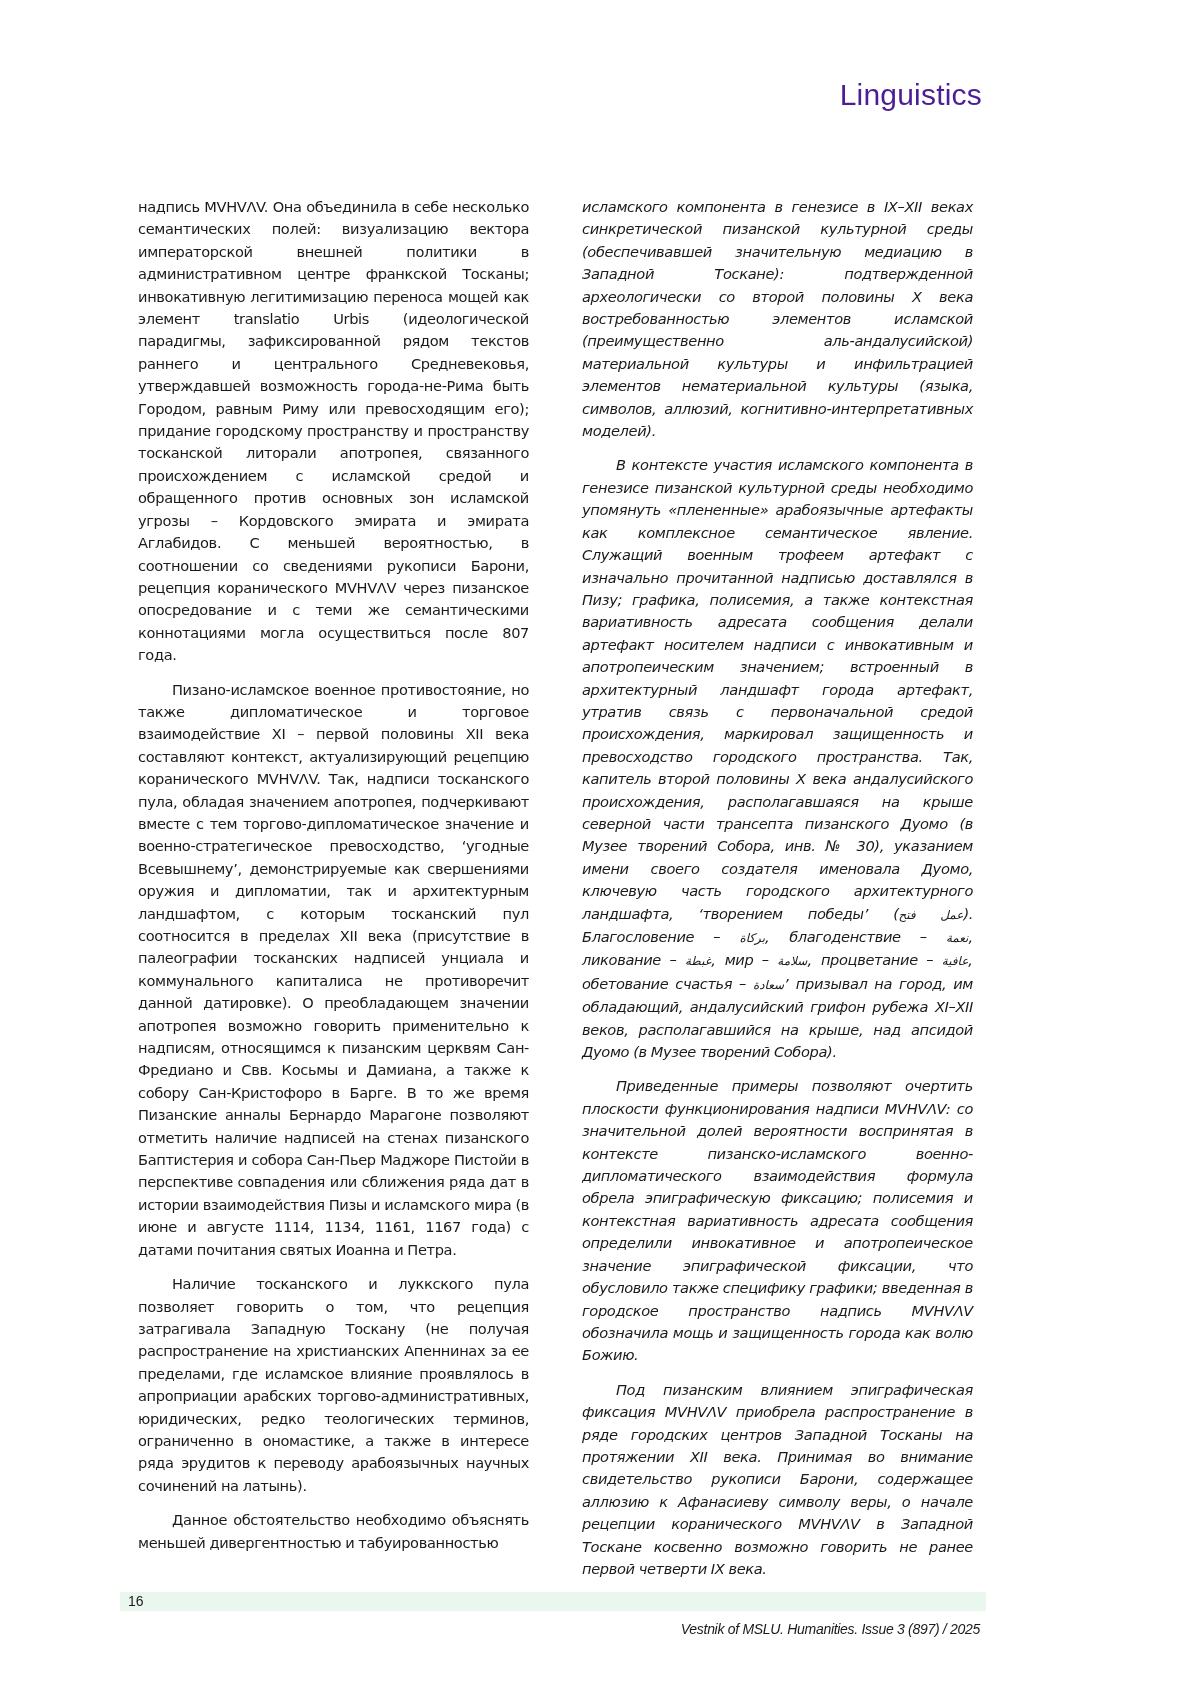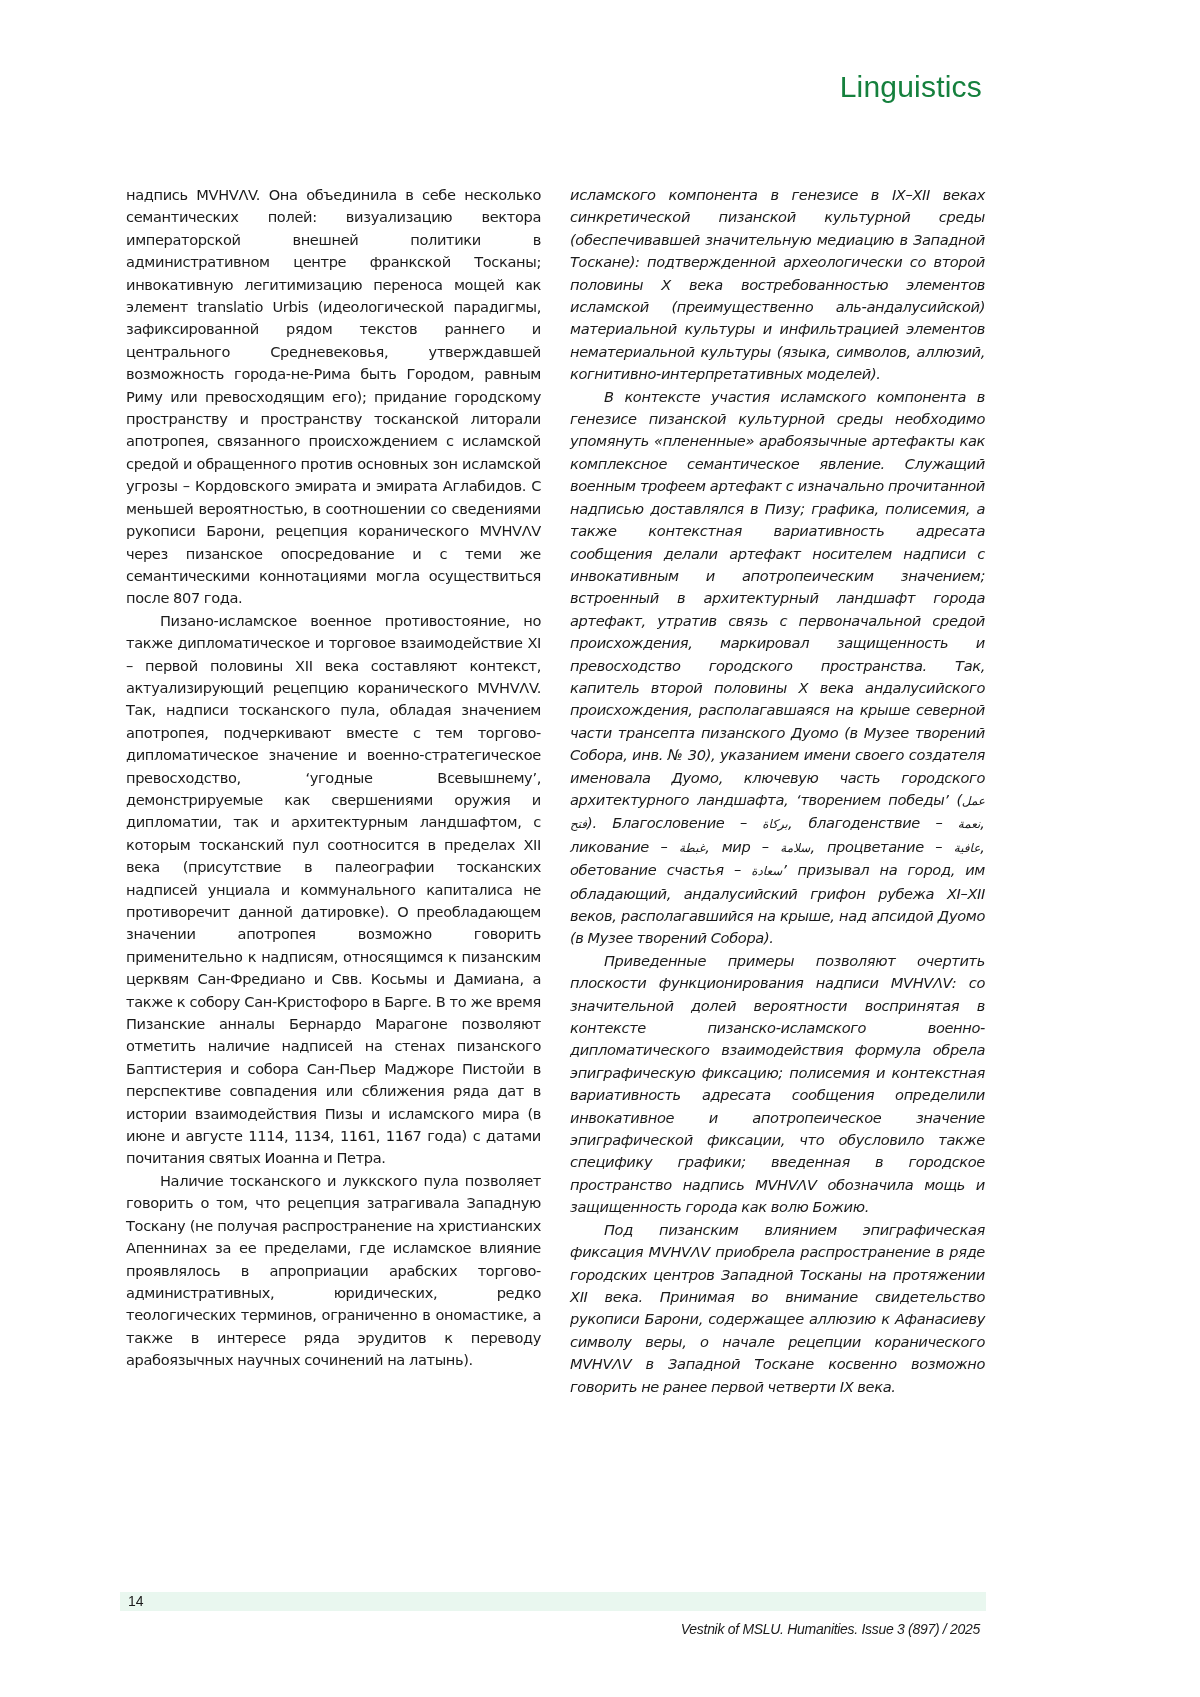--- a/index.html
+++ b/index.html
@@ -1,47 +1,48 @@
 <!DOCTYPE html>
 <html><head>
   <meta charset="utf-8">
   <style>
     html, body { margin: 0; padding: 0; background: #ffffff; }
     body { width: 1200px; height: 1697px; position: relative; overflow: hidden;
            font-family: "DejaVu Sans", sans-serif; color: #1a1a1a; }
-    .section-title { position: absolute; top: 70px; right: 218px;
-      font-family: "Liberation Sans", sans-serif; font-size: 30px; color: #15803d;
+    .section-title { position: absolute; top: 78px; right: 218px;
+      font-family: "Liberation Sans", sans-serif; font-size: 30px; color: #4c1d95;
       letter-spacing: 0.2px; }
     .col { position: absolute; top: 184px; width: 415px;
       font-family: "DejaVu Sans", sans-serif; font-size: 14.6px; line-height: 22.4px;
       text-align: justify; hyphens: manual; letter-spacing: -0.35px; word-spacing: -0.3px; }
     .col.left { left: 126px; }
     .col.right { left: 570px; font-style: italic; }
-    .col p { margin: 0; }
+    .col p { margin: 12px; }
     .col p.indent { text-indent: 34px; }
     .arabic { font-family: "DejaVu Sans", sans-serif; font-size: 12px; direction: rtl; unicode-bidi: embed; }
     .footer { position: absolute; top: 1592px; left: 120px; width: 866px; height: 19px;
       background: #e9f7ef; font-family: "Liberation Sans", sans-serif; font-size: 14px; }
     .footer .page-num { position: absolute; left: 8px; top: 1px; }
     .footer .journal { position: absolute; right: 6px; top: 1px; font-style: italic; letter-spacing: -0.3px; margin-top: 28px; }
   </style>
 </head>
 <body>
 
 <div class="section-title">Linguistics</div>
 
 <div class="col left">
   <p>надпись MVHVΛV. Она объединила в себе несколько семантических полей: визуализацию вектора императорской внешней политики в административном центре франкской Тосканы; инвокативную легитимизацию переноса мощей как элемент translatio Urbis (идеологической парадигмы, зафиксированной рядом текстов раннего и центрального Средневековья, утверждавшей возможность города-не-Рима быть Городом, равным Риму или превосходящим его); придание городскому пространству и пространству тосканской литорали апотропея, связанного происхождением с исламской средой и обращенного против основных зон исламской угрозы – Кордовского эмирата и эмирата Аглабидов. С меньшей вероятностью, в соотношении со сведениями рукописи Барони, рецепция коранического MVHVΛV через пизанское опосредование и с теми же семантическими коннотациями могла осуществиться после 807 года.</p>
   <p class="indent">Пизано-исламское военное противостояние, но также дипломатическое и торговое взаимодействие XI – первой половины XII века составляют контекст, актуализирующий рецепцию коранического MVHVΛV. Так, надписи тосканского пула, обладая значением апотропея, подчеркивают вместе с тем торгово-дипломатическое значение и военно-стратегическое превосходство, ‘угодные Всевышнему’, демонстрируемые как свершениями оружия и  дипломатии, так и архитектурным ландшафтом, с которым тосканский пул соотносится в пределах XII века (присутствие в палеографии тосканских надписей унциала и коммунального капиталиса не противоречит данной датировке). О преобладающем значении апотропея возможно говорить применительно к надписям, относящимся к пизанским церквям Сан-Фредиано и Свв. Косьмы и Дамиана, а также к собору Сан-Кристофоро в Барге. В то же время Пизанские анналы Бернардо Марагоне позволяют отметить наличие надписей на стенах пизанского Баптистерия и собора Сан-Пьер Маджоре Пистойи в перспективе совпадения или сближения ряда дат в истории взаимодействия Пизы и исламского мира (в июне и августе 1114, 1134, 1161, 1167 года) с датами почитания святых Иоанна и Петра.</p>
   <p class="indent">Наличие тосканского и луккского пула позволяет говорить о том, что рецепция затрагивала Западную Тоскану (не получая распространение на христианских Апеннинах за ее пределами, где исламское влияние проявлялось в апроприации арабских торгово-административных, юридических, редко теологических терминов, ограниченно в ономастике, а также в интересе ряда эрудитов к переводу арабоязычных научных сочинений на латынь).</p>
+  <p class="indent">Данное обстоятельство необходимо объяснять меньшей дивергентностью и табуированностью</p>
 </div>
 
 <div class="col right">
   <p>исламского компонента в генезисе в IX–XII веках синкретической пизанской культурной среды (обеспечивавшей значительную медиацию в Западной Тоскане): подтвержденной археологически со второй половины X века востребованностью элементов исламской (преимущественно аль-андалусийской) материальной культуры и инфильтрацией элементов нематериальной культуры (языка, символов, аллюзий, когнитивно-интерпретативных моделей).</p>
   <p class="indent"><span>В контексте участия исламского компонента в генезисе пизанской культурной среды необходимо упомянуть «плененные» арабоязычные артефакты как комплексное семантическое явление. Служащий военным трофеем артефакт с изначально прочитанной надписью доставлялся в Пизу; графика, полисемия, а также контекстная вариативность адресата сообщения делали артефакт носителем надписи с инвокативным и апотропеическим значением; встроенный в архитектурный ландшафт города артефакт, утратив связь с первоначальной средой происхождения, маркировал защищенность и превосходство городского пространства. Так, капитель второй половины X века андалусийского происхождения, располагавшаяся на крыше северной части трансепта пизанского Дуомо (в Музее творений Собора, инв. № 30), указанием имени своего создателя именовала Дуомо, ключевую часть городского архитектурного ландшафта, ‘творением победы’ (</span><span class="arabic">عمل فتح</span><span>). Благословение – </span><span class="arabic">بركاة</span><span>, благоденствие – </span><span class="arabic">نعمة</span><span>, ликование – </span><span class="arabic">غبطة</span><span>, мир – </span><span class="arabic">سلامة</span><span>, процветание – </span><span class="arabic">عافية</span><span>, обетование счастья – </span><span class="arabic">سعادة</span><span>’ призывал на город, им обладающий, андалусийский грифон рубежа XI–XII веков, располагавшийся на крыше, над апсидой Дуомо (в Музее творений Собора).</span></p>
   <p class="indent">Приведенные примеры позволяют очертить плоскости функционирования надписи MVHVΛV: со значительной долей вероятности воспринятая в контексте пизанско-исламского военно-дипломатического взаимодействия формула обрела эпиграфическую фиксацию; полисемия и контекстная вариативность адресата сообщения определили инвокативное и апотропеическое значение эпиграфической фиксации, что обусловило также специфику графики; введенная в городское пространство надпись MVHVΛV обозначила мощь и защищенность города как волю Божию.</p>
   <p class="indent">Под пизанским влиянием эпиграфическая фиксация MVHVΛV приобрела распространение в ряде городских центров Западной Тосканы на протяжении XII века. Принимая во внимание свидетельство рукописи Барони, содержащее аллюзию к Афанасиеву символу веры, о начале рецепции коранического MVHVΛV в Западной Тоскане косвенно возможно говорить не ранее первой четверти IX века.</p>
 </div>
 
 <div class="footer">
-  <span class="page-num">14</span>
+  <span class="page-num">16</span>
   <span class="journal">Vestnik of MSLU. Humanities. Issue 3 (897) / 2025</span>
 </div>
 
 </body></html>

